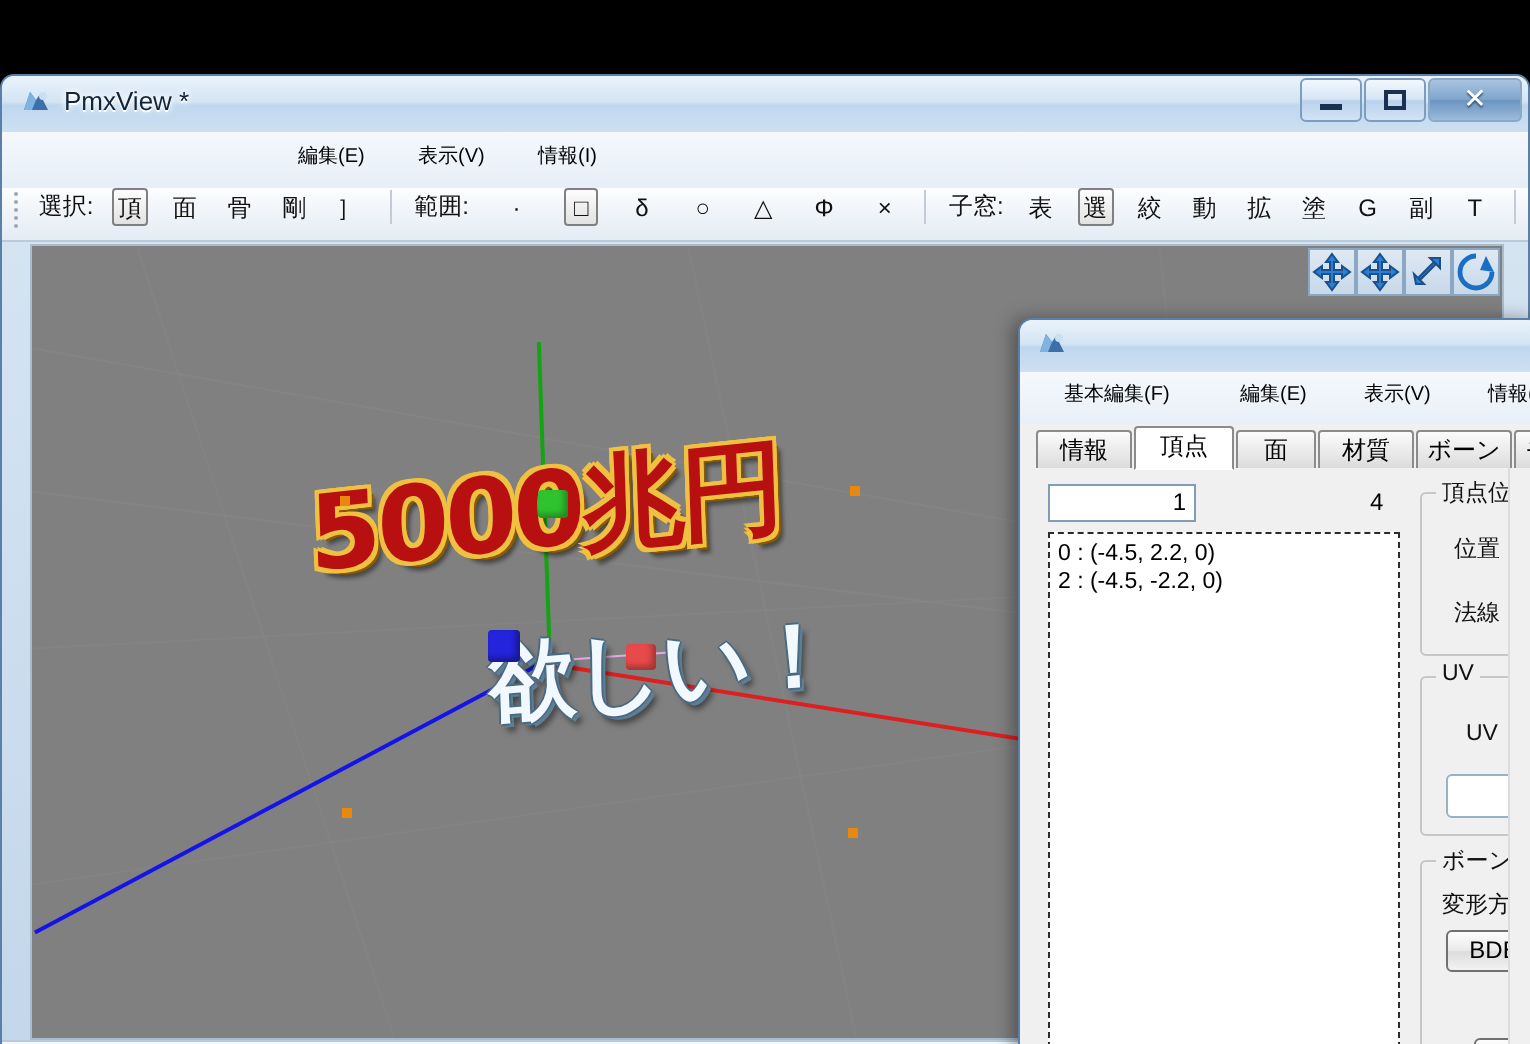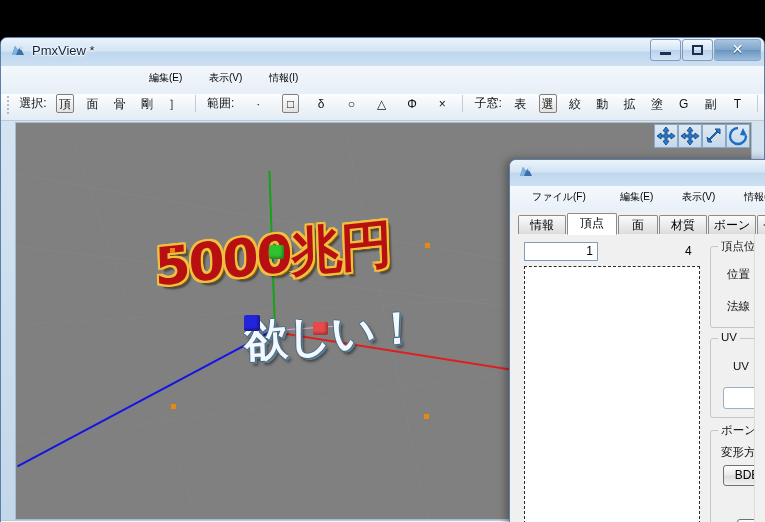--- a/index.html
+++ b/index.html
@@ -436,41 +436,43 @@
       <span class="title-ico">
         <svg width="16" height="16" viewBox="0 0 16 16">
           <path d="M2 11 L5 2 L8 6 L10 3 L14 11 Z" fill="#3d6fa8"></path>
           <path d="M5 2 L8 6 L6 11 L2 11 Z" fill="#7fb3e0"></path>
           <circle cx="11.5" cy="4" r="2" fill="#c9dff2"></circle>
         </svg>
       </span>
     </div>
 
     <div class="dlg-menubar">
-      <span class="mitem" style="left:22px;">ファイル(F)</span>
+      <span class="mitem" style="left:22px;">基本編集(F)</span>
       <span class="mitem" style="left:110px;">編集(E)</span>
       <span class="mitem" style="left:172px;">表示(V)</span>
       <span class="mitem" style="left:234px;">情報(</span>
     </div>
 
     <div class="tabrow">
       <span class="tab" style="left:8px;width:48px;">情報</span>
       <span class="tab active" style="left:57px;width:50px;">頂点</span>
       <span class="tab" style="left:108px;width:40px;">面</span>
       <span class="tab" style="left:149px;width:48px;">材質</span>
       <span class="tab" style="left:198px;width:48px;">ボーン</span>
       <span class="tab" style="left:247px;width:48px;">モーフ</span>
     </div>
 
     <div class="dlg-body">
 
       <div class="idxbox">1</div>
       <div class="cnt">4</div>
 
       <div class="vlist">
+        <div>0 : (-4.5, 2.2, 0)</div>
+        <div>2 : (-4.5, -2.2, 0)</div>
       </div>
 
       <div class="grp" style="left:200px;top:12px;width:120px;height:82px;">
         <span class="grp-lbl">頂点位置／</span>
         <span class="flbl" style="left:16px;top:20px;">位置：</span>
 
         <span class="flbl" style="left:16px;top:52px;">法線：</span>
 
       </div>
 

